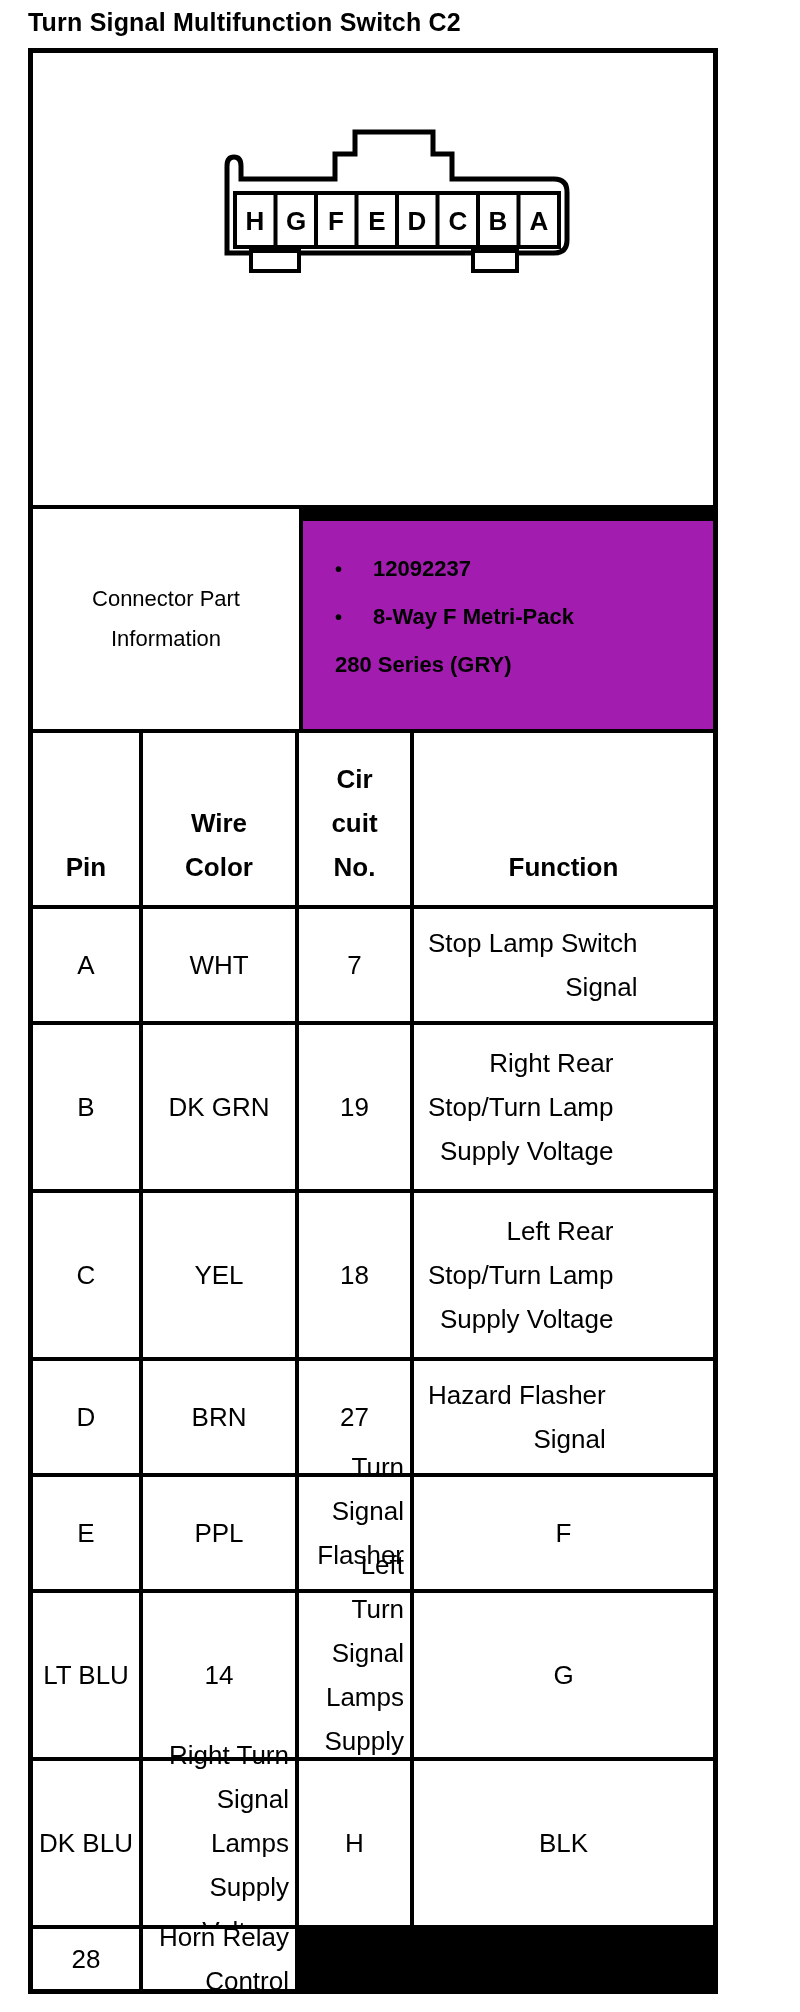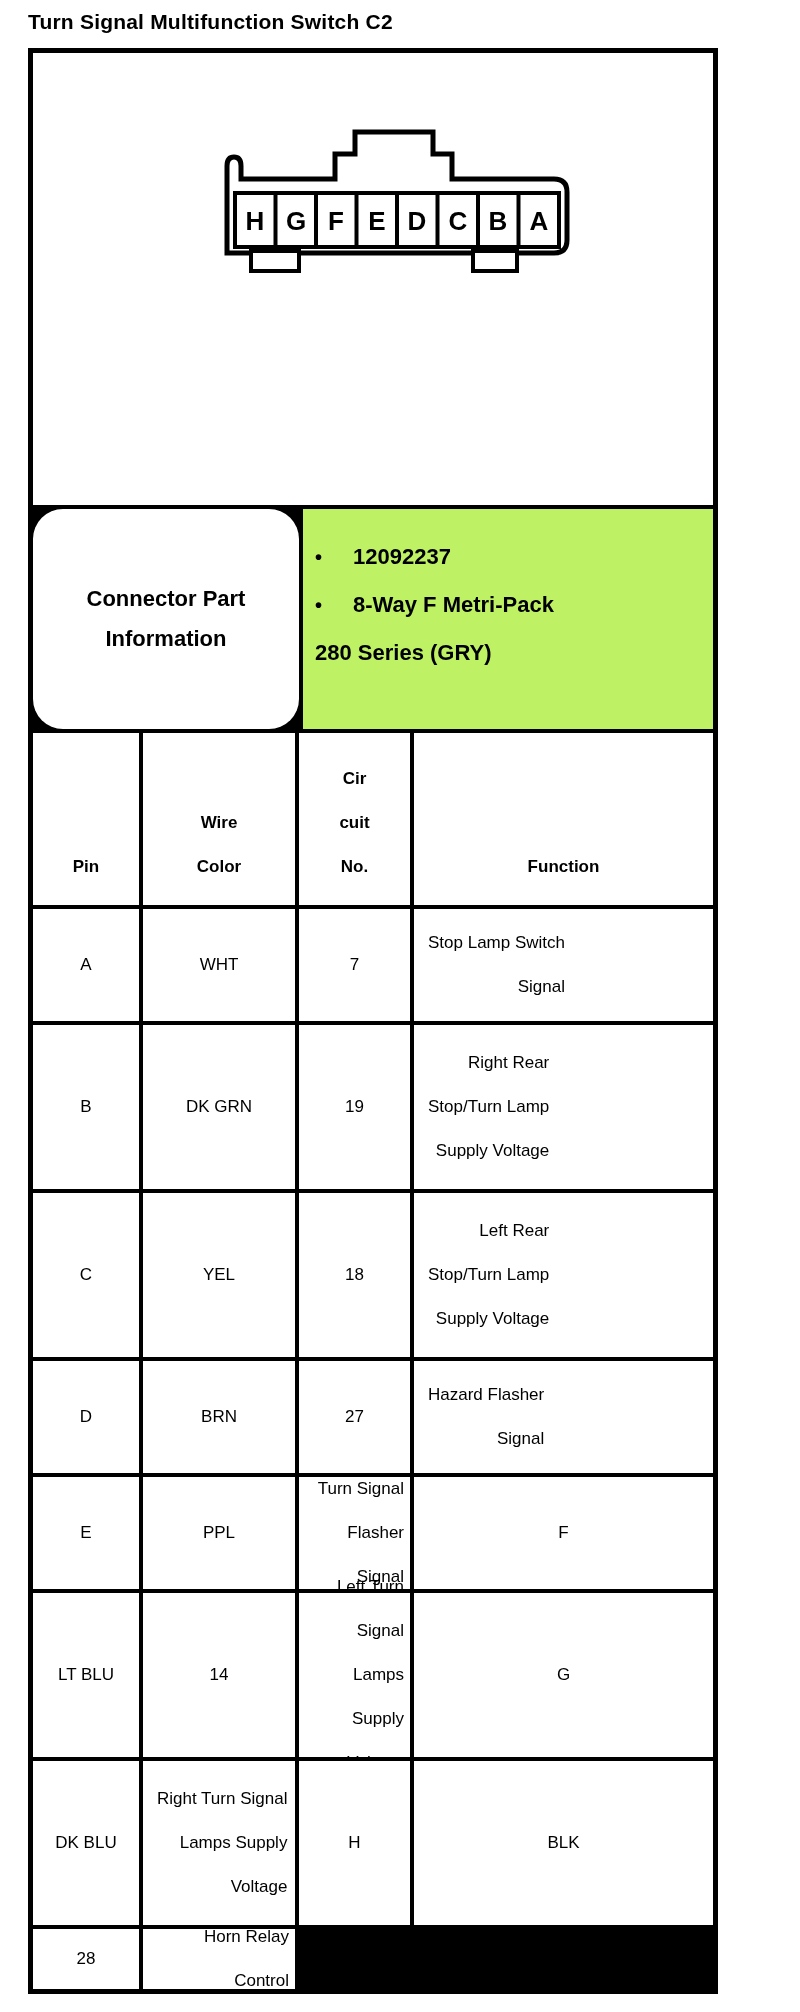--- a/index.html
+++ b/index.html
@@ -9,21 +9,21 @@
     width: 800px;
   }
   body {
     font-family: "Liberation Sans", sans-serif;
     color: #000000;
     height: 2012px;
     position: relative;
   }
   .page-title {
     margin: 6px 0 10px 28px;
-    font-size: 21px;
+    font-size: 25px;
     font-weight: bold;
     letter-spacing: 0.2px;
     line-height: 32px;
   }
   .box {
     margin-left: 28px;
     width: 690px;
     box-sizing: border-box;
     border: 5px solid #000;
     background: #000;
@@ -43,52 +43,52 @@
     grid-template-columns: 266px 1fr;
     gap: 4px;
     height: 220px;
   }
   .pi-left {
     background: #fff;
     display: flex;
     align-items: center;
     justify-content: center;
     text-align: center;
-    font-weight: bold;
+    font-weight: normal;
     font-size: 22px;
     line-height: 40px;
     white-space: pre-line;
-    border-radius: 30px;
   }
   .pi-right {
-    background: #bef264;
-    padding: 24px 10px 0 12px;
+    background: #a21caf;
+    padding: 24px 10px 0 32px;
     font-weight: bold;
     font-size: 22px;
     line-height: 48px;
+    margin-top: 12px;
   }
   .pi-line .bullet {
     display: inline-block;
     width: 38px;
     font-size: 20px;
   }
 
   .pin-table {
     background: #000;
     display: grid;
     grid-template-columns: 106px 152px 111px 1fr;
     grid-template-rows: 172px 112px 164px 164px 112px 112px 164px 164px 60px;
     gap: 4px;
   }
   .cell {
     background: #fff;
     display: flex;
     align-items: center;
     justify-content: center;
-    font-size: 17px;
+    font-size: 26px;
     line-height: 44px;
     white-space: pre-line;
     text-align: center;
   }
   .cell.hdr {
     font-weight: bold;
     align-items: flex-end;
     padding-bottom: 16px;
     box-sizing: border-box;
   }

